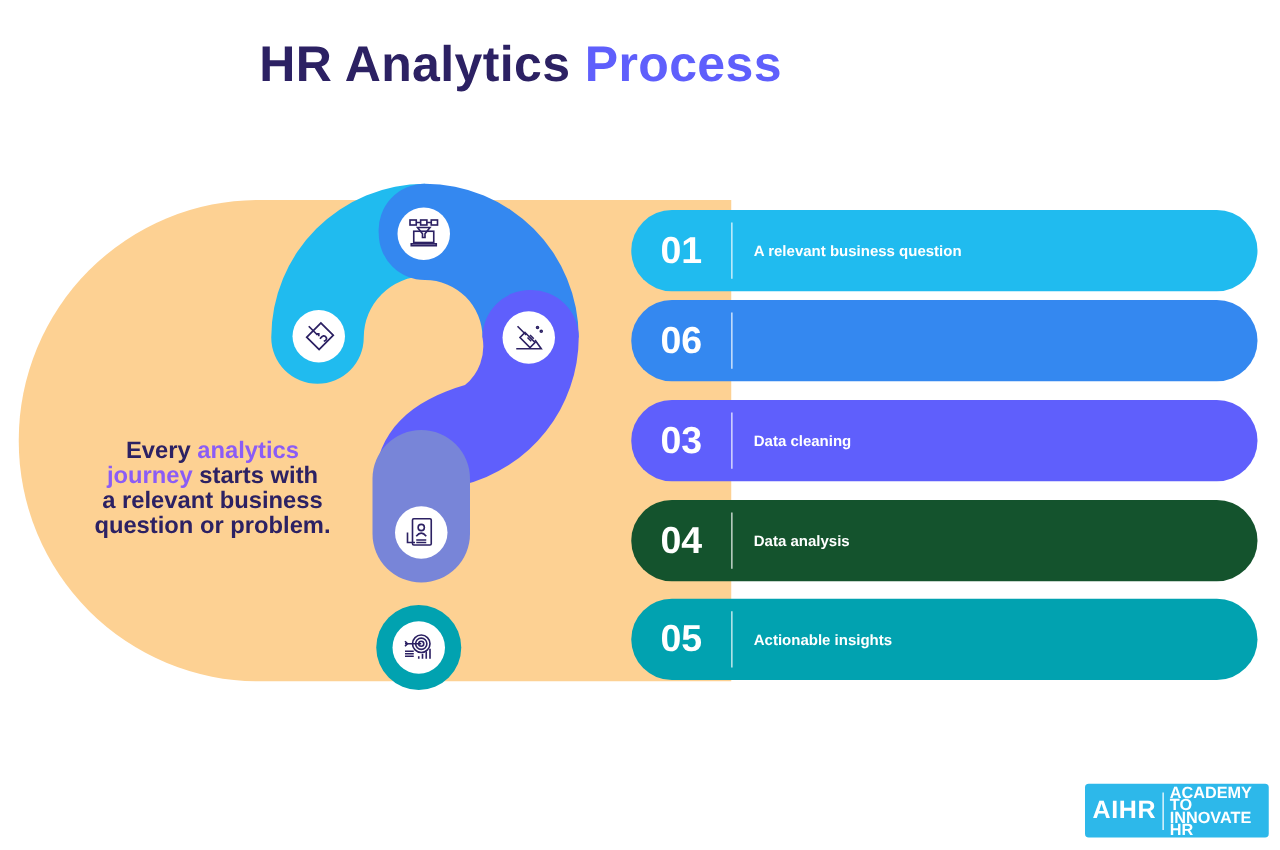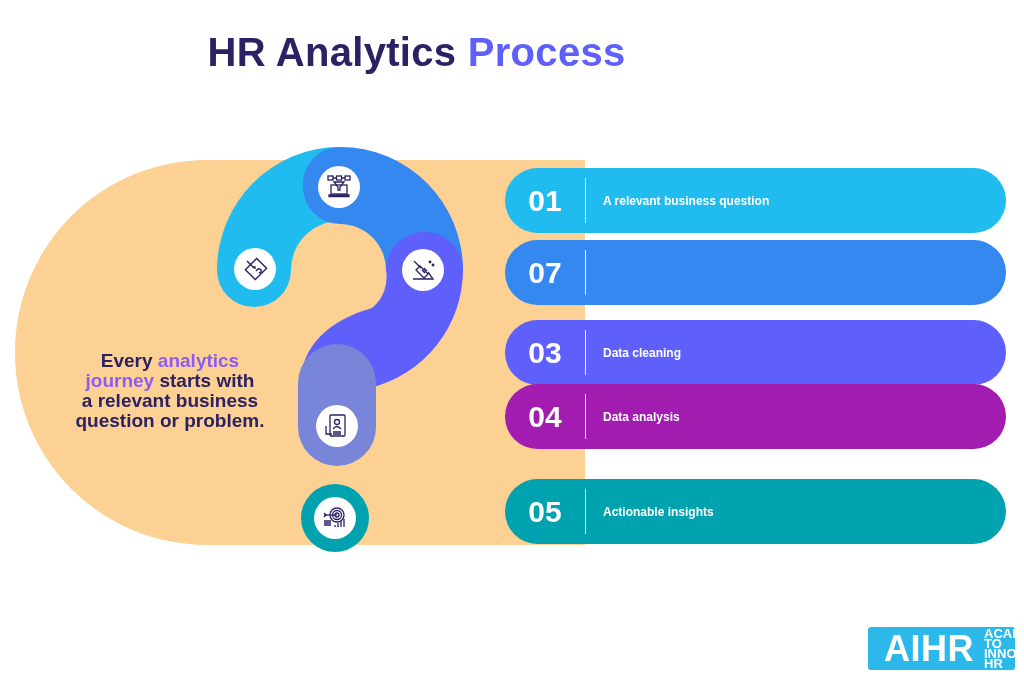--- a/index.html
+++ b/index.html
@@ -46,21 +46,21 @@
     }
     .pill .label {
       padding-left:17px; font-size:12px; font-weight:bold;
     }
 
     .logo {
       position:absolute; left:868px; top:627px; width:147px; height:43px;
       background:#2db8ea; border-radius:3px; display:flex; align-items:center;
       color:#ffffff;
     }
-    .logo .mark { font-size:36px; font-weight:bold; padding-left:6px; letter-spacing:0.5px;margin-left:10px; }
+    .logo .mark { font-size:20px; font-weight:bold; padding-left:6px; letter-spacing:0.5px; }
     .logo .sep { width:1px; height:30px; background:#ffffff; margin:0 5px 0 5px; }
     .logo .sub { font-size:13px; font-weight:bold; line-height:10px; }
   </style>
 </head>
 <body>
 
 <div class="title">
   <span>HR Analytics</span>
   <span class="accent">Process</span>
 </div>
@@ -138,29 +138,29 @@
     <path d="M14 23v-2M17 23v-4M20 23v-6M23 23v-8"></path>
   </svg>
 </div>
 
 <div class="pill" style="top: 168px; background: rgb(32, 187, 239);">
   <span class="num">01</span>
   <span class="divider"></span>
   <span class="label">A relevant business question</span>
 </div>
 <div class="pill" style="top: 240px; background: rgb(52, 136, 240);">
-  <span class="num">07</span>
+  <span class="num">06</span>
   <span class="divider"></span>
 </div>
 <div class="pill" style="top: 320px; background: rgb(95, 95, 252);">
   <span class="num">03</span>
   <span class="divider"></span>
   <span class="label">Data cleaning</span>
 </div>
-<div class="pill" style="top: 384px; background: #a21caf;">
+<div class="pill" style="top: 400px; background: #14532d;">
   <span class="num">04</span>
   <span class="divider"></span>
   <span class="label">Data analysis</span>
 </div>
 <div class="pill" style="top: 479px; background: rgb(1, 162, 176);">
   <span class="num">05</span>
   <span class="divider"></span>
   <span class="label">Actionable insights</span>
 </div>
 

